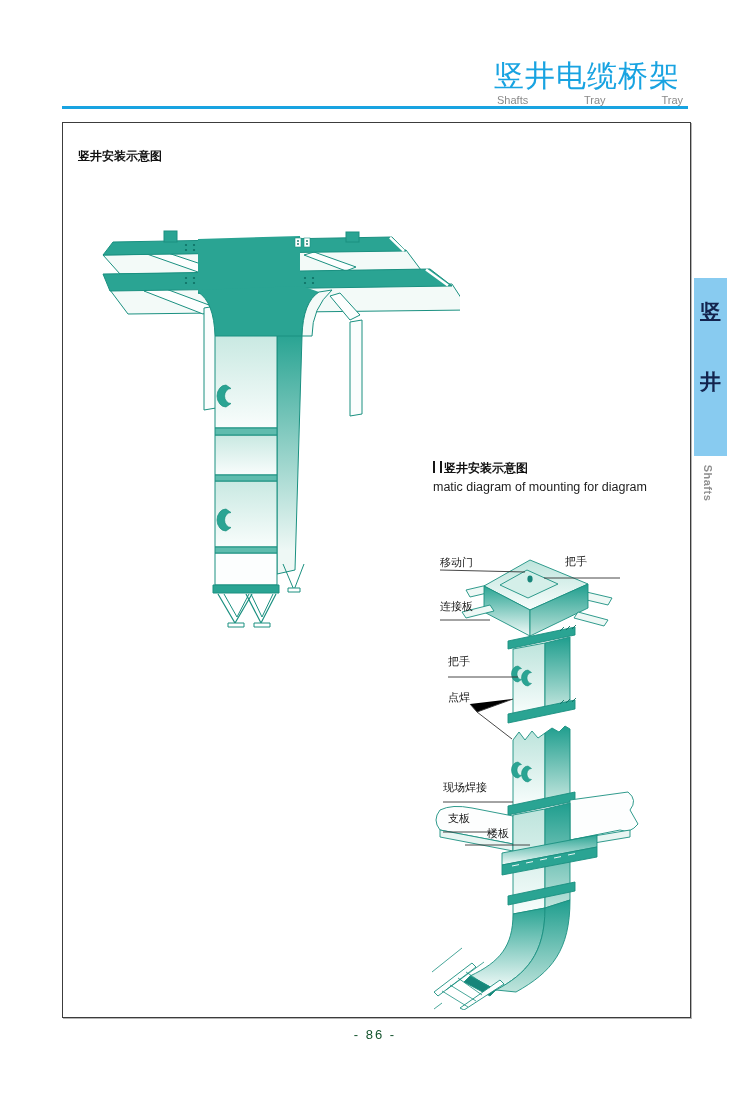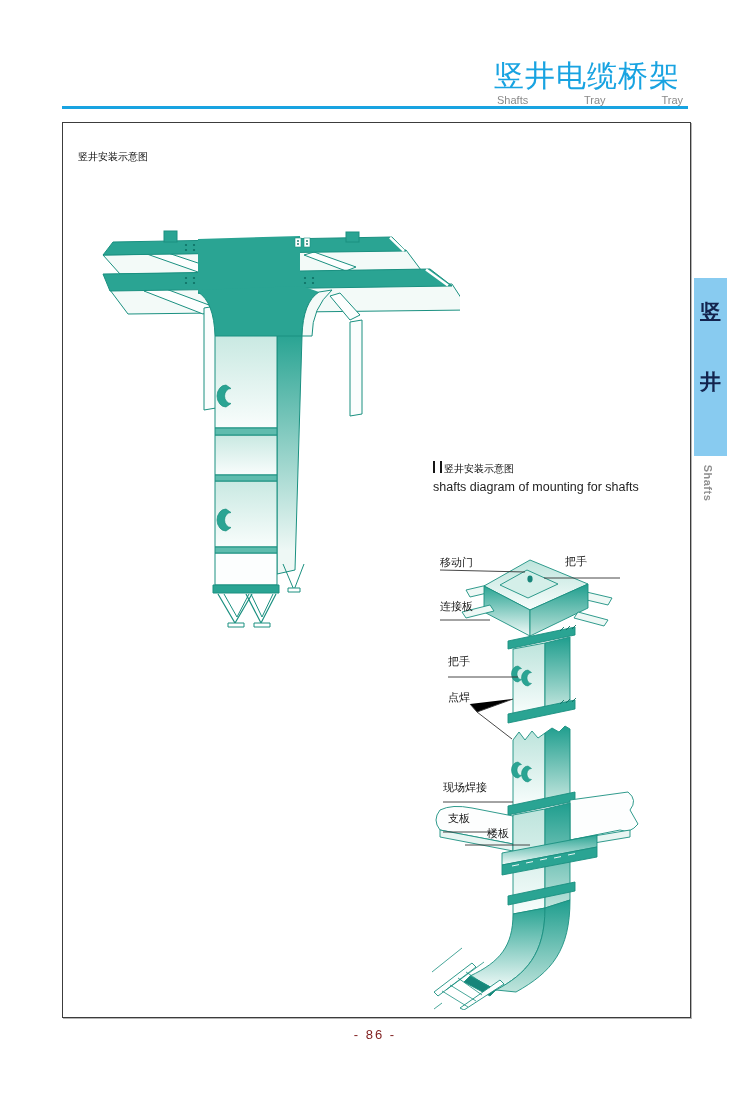--- a/index.html
+++ b/index.html
@@ -21,21 +21,21 @@
   .rule{
     position:absolute;left:62px;top:106px;width:626px;height:3px;background:#18a3e1;
   }
   
   .frame{
     position:absolute;left:62px;top:122px;width:627px;height:894px;
     border:1px solid #3c3c3c;background:#ffffff;
     box-shadow:1px 1px 0 #b5b5b5;
   }
   .sec-title{position:absolute;line-height:19px;white-space:nowrap;}
-  .sec-title .cn{font-size:10px;font-weight:normal;color:#111;}
+  .sec-title .cn{font-size:12px;font-weight:bold;color:#111;}
   .sec-title .en{font-size:12.5px;color:#1d1d1d;}
   .t1{left:78px;top:147px;}
   .t2{left:433px;top:459px;}
   .clip-frag{
     display:inline-block;width:5px;height:12px;margin-right:2px;
     border-left:2px solid #161616;border-right:2px solid #161616;
     vertical-align:-1px;
   }
   
   .dwg1{position:absolute;left:98px;top:222px;}
@@ -49,21 +49,21 @@
     font-size:21px;font-weight:bold;color:#13244e;
   }
   .side-en{
     position:absolute;left:677px;top:476px;width:60px;height:14px;
     transform:rotate(90deg);transform-origin:center;
     text-align:center;font-size:11px;font-weight:bold;color:#8f8f8f;letter-spacing:0.5px;
   }
   
   .page-num{
     position:absolute;left:0;right:0;top:1027px;text-align:center;
-    font-size:13px;color:#7f1d1d;letter-spacing:2px;
+    font-size:13px;color:#14532d;letter-spacing:2px;
   }
 </style>
 </head>
 <body>
 
 <div class="brand">竖井电缆桥架</div>
 <div class="brand-words">
   <span>Shafts</span>
   <span>Tray</span>
   <span>Tray</span>
@@ -71,21 +71,21 @@
 <div class="rule"></div>
 
 <div class="frame"></div>
 
 <div class="sec-title t1">
   <div class="cn">竖井安装示意图</div>
 </div>
 
 <div class="sec-title t2">
   <div class="cn"><span class="clip-frag"></span><span>竖井安装示意图</span></div>
-  <div class="en">shafts diagram of mounting for shafts</div>
+  <div class="en">matic diagram of mounting for diagram</div>
 </div>
 
 <svg class="dwg1" width="362" height="412" viewBox="0 0 362 412">
   <defs>
     <linearGradient id="gV" x1="0" y1="0" x2="0" y2="1">
       <stop offset="0" stop-color="#2aa493"></stop>
         <stop offset="1" stop-color="#ffffff"></stop>
     </linearGradient>
     <linearGradient id="gS" x1="0" y1="0" x2="0" y2="1">
       <stop offset="0" stop-color="#2aa493"></stop>

